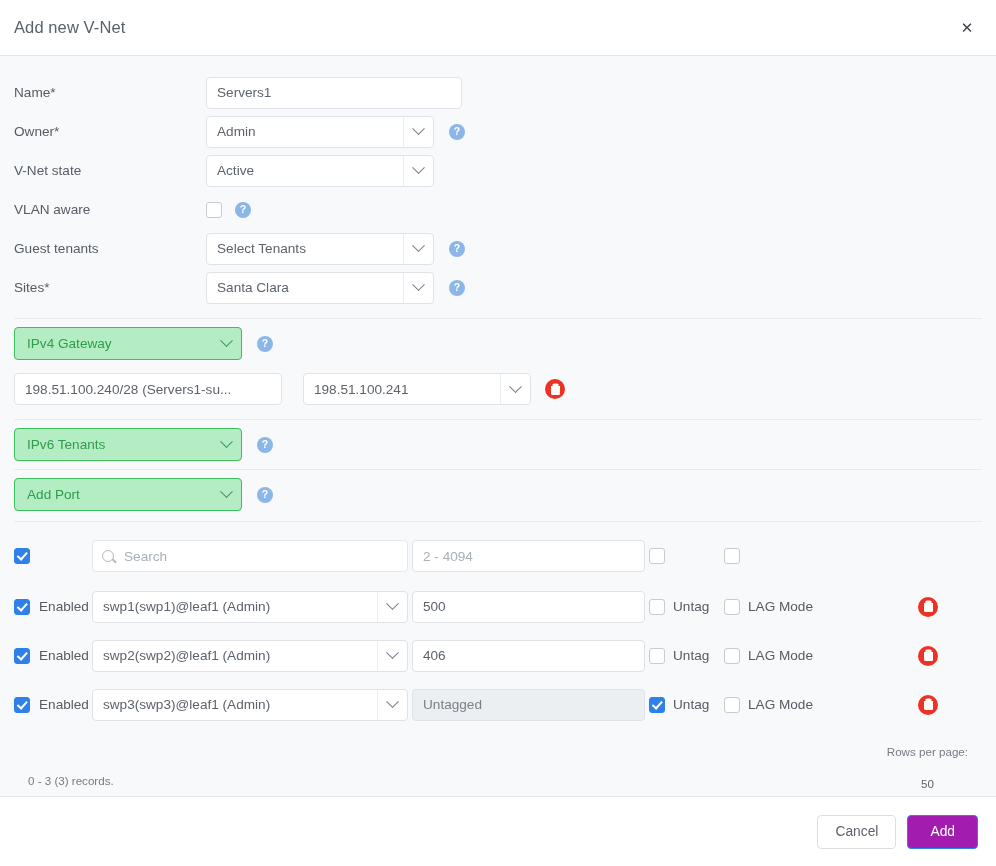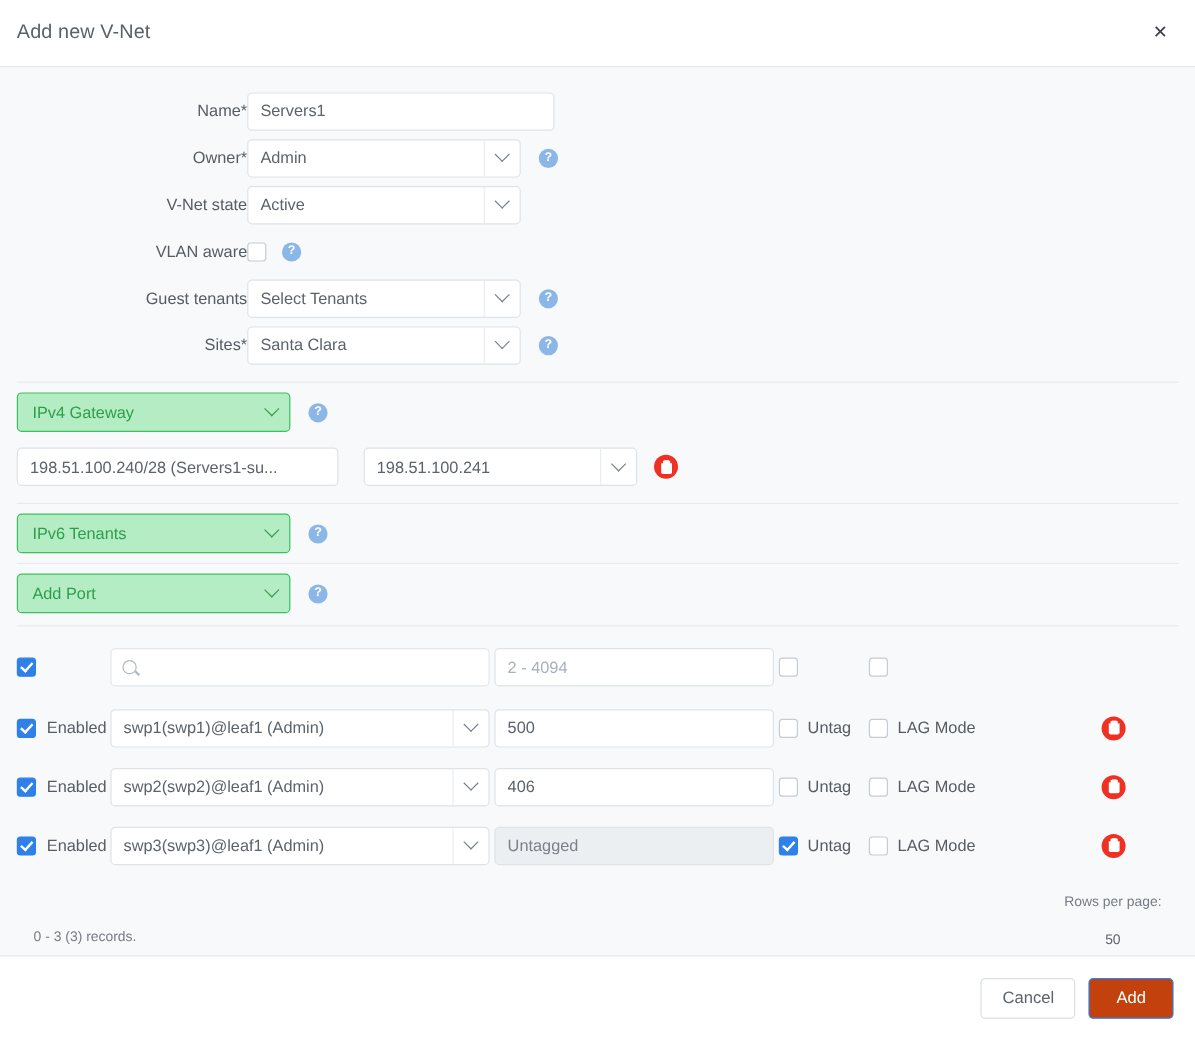--- a/index.html
+++ b/index.html
@@ -60,21 +60,20 @@
     padding: 0 14px;
     height: 39px;
     margin-top: 0;
   }
   .form-row.first { margin-top: 17px; }
   .form-label {
     width: 192px;
     flex: 0 0 192px;
     font-size: 13.6px;
     color: #565c63;
-    text-align: right;
   }
 
   .txt-input {
     width: 256px; height: 32px;
     border: 1px solid #dfe3e8;
     border-radius: 4px;
     background: #ffffff;
     font-size: 13.6px;
     color: #5d636a;
     padding: 0 10px;
@@ -305,21 +304,21 @@
     padding: 0 17px;
     cursor: pointer;
     font-family: "Liberation Sans", sans-serif;
   }
   .btn-cancel {
     background: #ffffff;
     border: 1px solid #dadfe4;
     color: #5d636a;
   }
   .btn-add {
-    background: #c2410c;
+    background: #a21caf;
     border: 1px solid #2f80e8;
     color: #ffffff;
     padding: 0 22px;
   }
 </style>
 </head>
 <body>
 
 <div class="dialog">
 
@@ -435,20 +434,21 @@
 
     <div class="ports">
 
       <div class="ptable-row header">
         <div class="c-chk">
           <span class="cbox checked"></span>
         </div>
         <div class="c-port">
           <div class="search-box">
             <span class="sicon"></span>
+            <input class="sinput" placeholder="Search" style="">
           </div>
         </div>
         <div class="c-vlan">
           <input class="txt-input" placeholder="2 - 4094" style="">
         </div>
         <div class="c-untag">
           <span class="cbox"></span>
         </div>
         <div class="c-lag">
           <span class="cbox"></span>

